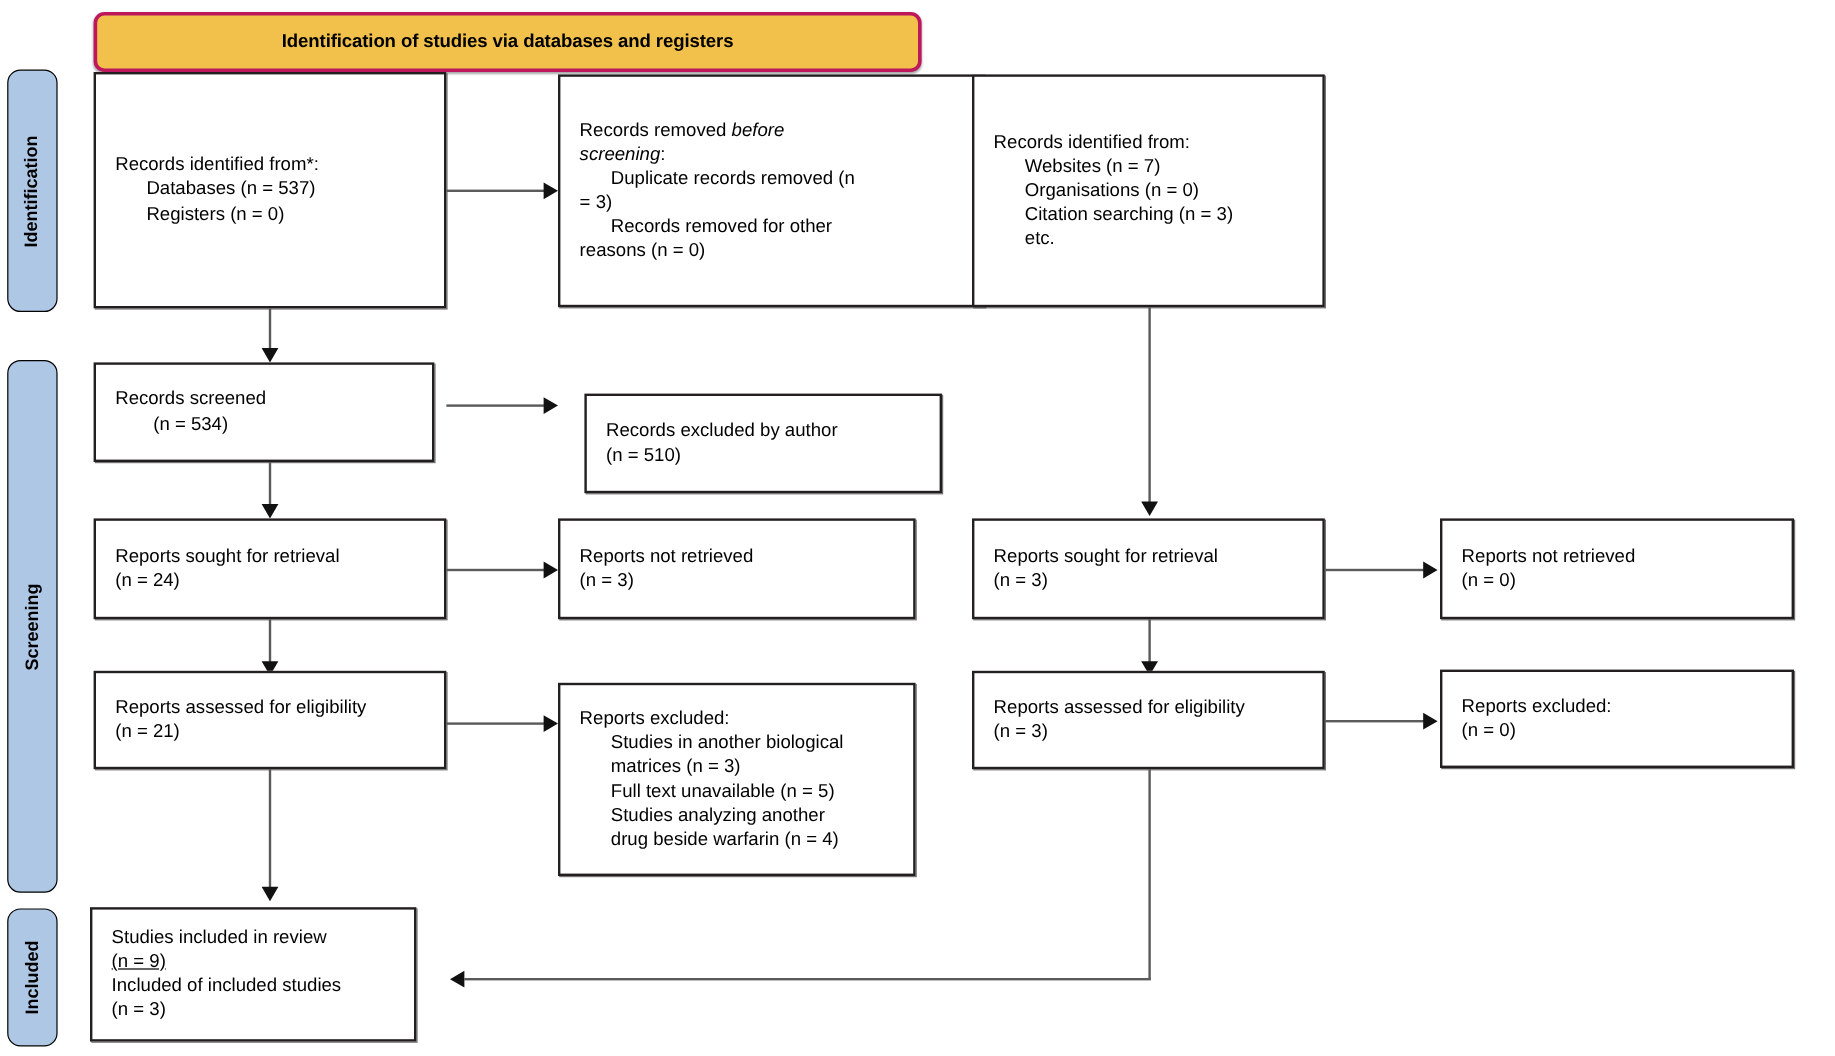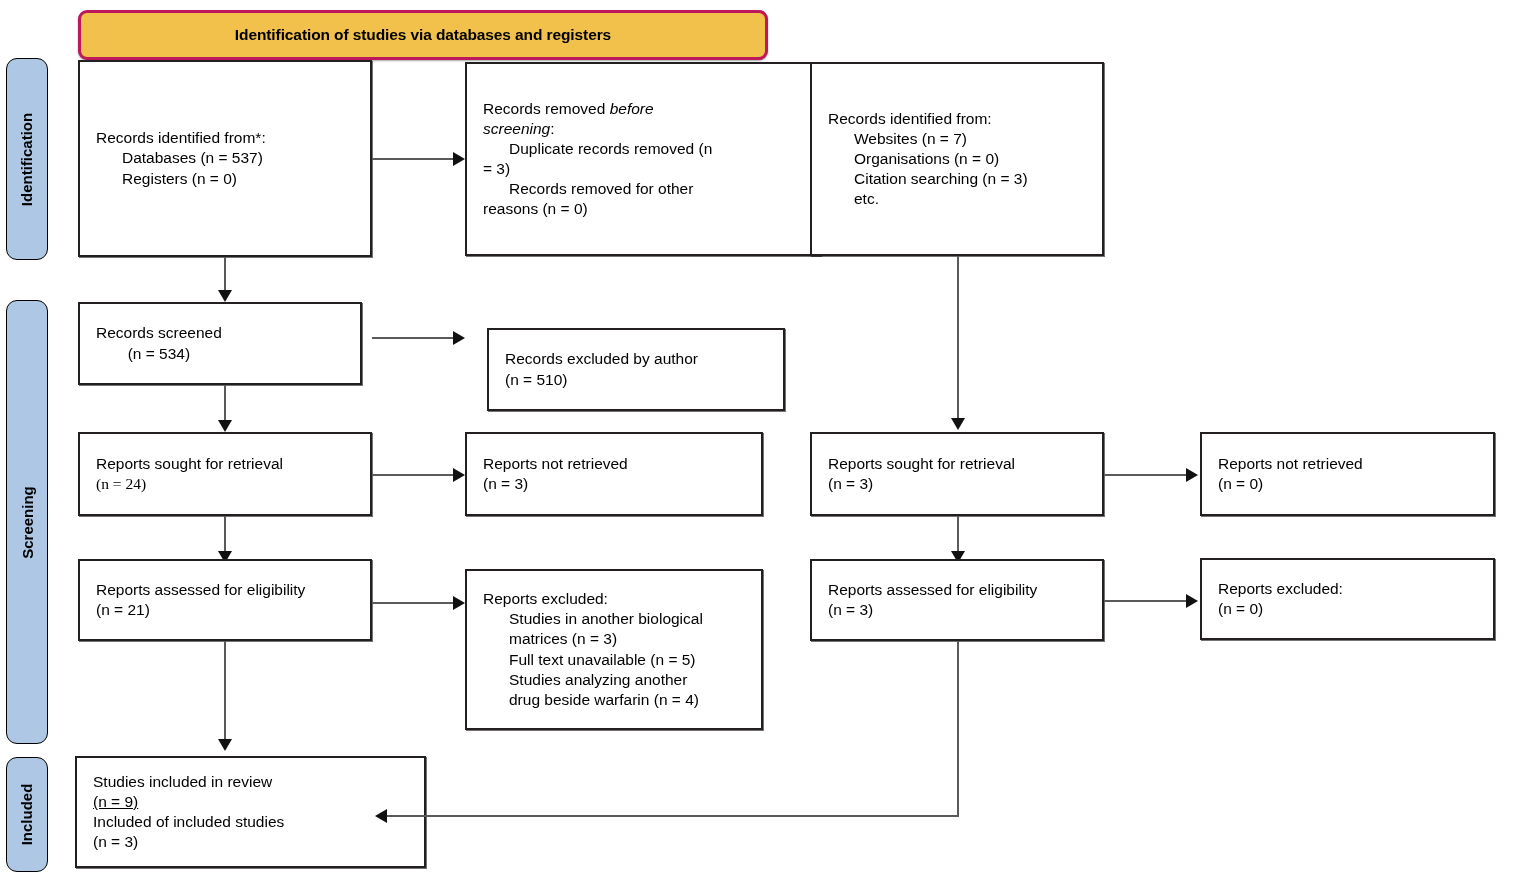--- a/index.html
+++ b/index.html
@@ -145,21 +145,21 @@
     <div class="ptext"><span>Records excluded by author</span><span style="display:block;">(n = 510)</span></div>
   </div>
 
   <div class="hline" style="left:372px; top:337px; width:83px;"></div>
   <div class="arrow-right" style="left:453px; top:331px;"></div>
 
   <div class="vline" style="left:224px; top:385px; height:37px;"></div>
   <div class="arrow-down" style="left:218px; top:420px;"></div>
 
   <div class="pbox" style="left:78px; top:432px; width:294px; height:84px;">
-    <div class="ptext"><span>Reports sought for retrieval</span><span style="display:block;font-family:Liberation Serif, serif;">(n = 24)</span></div>
+    <div class="ptext"><span>Reports sought for retrieval</span><span style="display:block;">(n = 24)</span></div>
   </div>
 
   <div class="pbox" style="left:465px; top:432px; width:298px; height:84px;">
     <div class="ptext"><span>Reports not retrieved</span><span style="display:block;">(n = 3)</span></div>
   </div>
 
   <div class="hline" style="left:372px; top:474px; width:83px;"></div>
   <div class="arrow-right" style="left:453px; top:468px;"></div>
 
   <div class="vline" style="left:224px; top:516px; height:37px;"></div>
@@ -172,21 +172,21 @@
   <div class="pbox" style="left:465px; top:569px; width:298px; height:161px;">
     <div class="ptext"><span>Reports excluded:</span><span class="ind1">Studies in another biological</span><span class="ind1">matrices (n = 3)</span><span class="ind1">Full text unavailable (n = 5)</span><span class="ind1">Studies analyzing another</span><span class="ind1">drug beside warfarin (n = 4)</span></div>
   </div>
 
   <div class="hline" style="left:372px; top:602px; width:83px;"></div>
   <div class="arrow-right" style="left:453px; top:596px;"></div>
 
   <div class="vline" style="left:224px; top:641px; height:100px;"></div>
   <div class="arrow-down" style="left:218px; top:739px;"></div>
 
-  <div class="pbox" style="left:75px; top:756px; width:351px; height:112px;">
+  <div class="pbox" style="left:75px; top:756px; width:272px; height:112px;">
     <div class="ptext"><span>Studies included in review</span><span style="display:block;text-decoration:underline;">(n = 9)</span><span style="display:block;">Included of included studies</span><span style="display:block;">(n = 3)</span></div>
   </div>
 
   <div class="pbox" style="left:810px; top:62px; width:294px; height:194px;">
     <div class="ptext"><span>Records identified from:</span><span class="ind1">Websites (n = 7)</span><span class="ind1">Organisations (n = 0)</span><span class="ind1">Citation searching (n = 3)</span><span class="ind1">etc.</span></div>
   </div>
 
   <div class="vline" style="left:957px; top:256px; height:164px;"></div>
   <div class="arrow-down" style="left:951px; top:418px;"></div>
 

